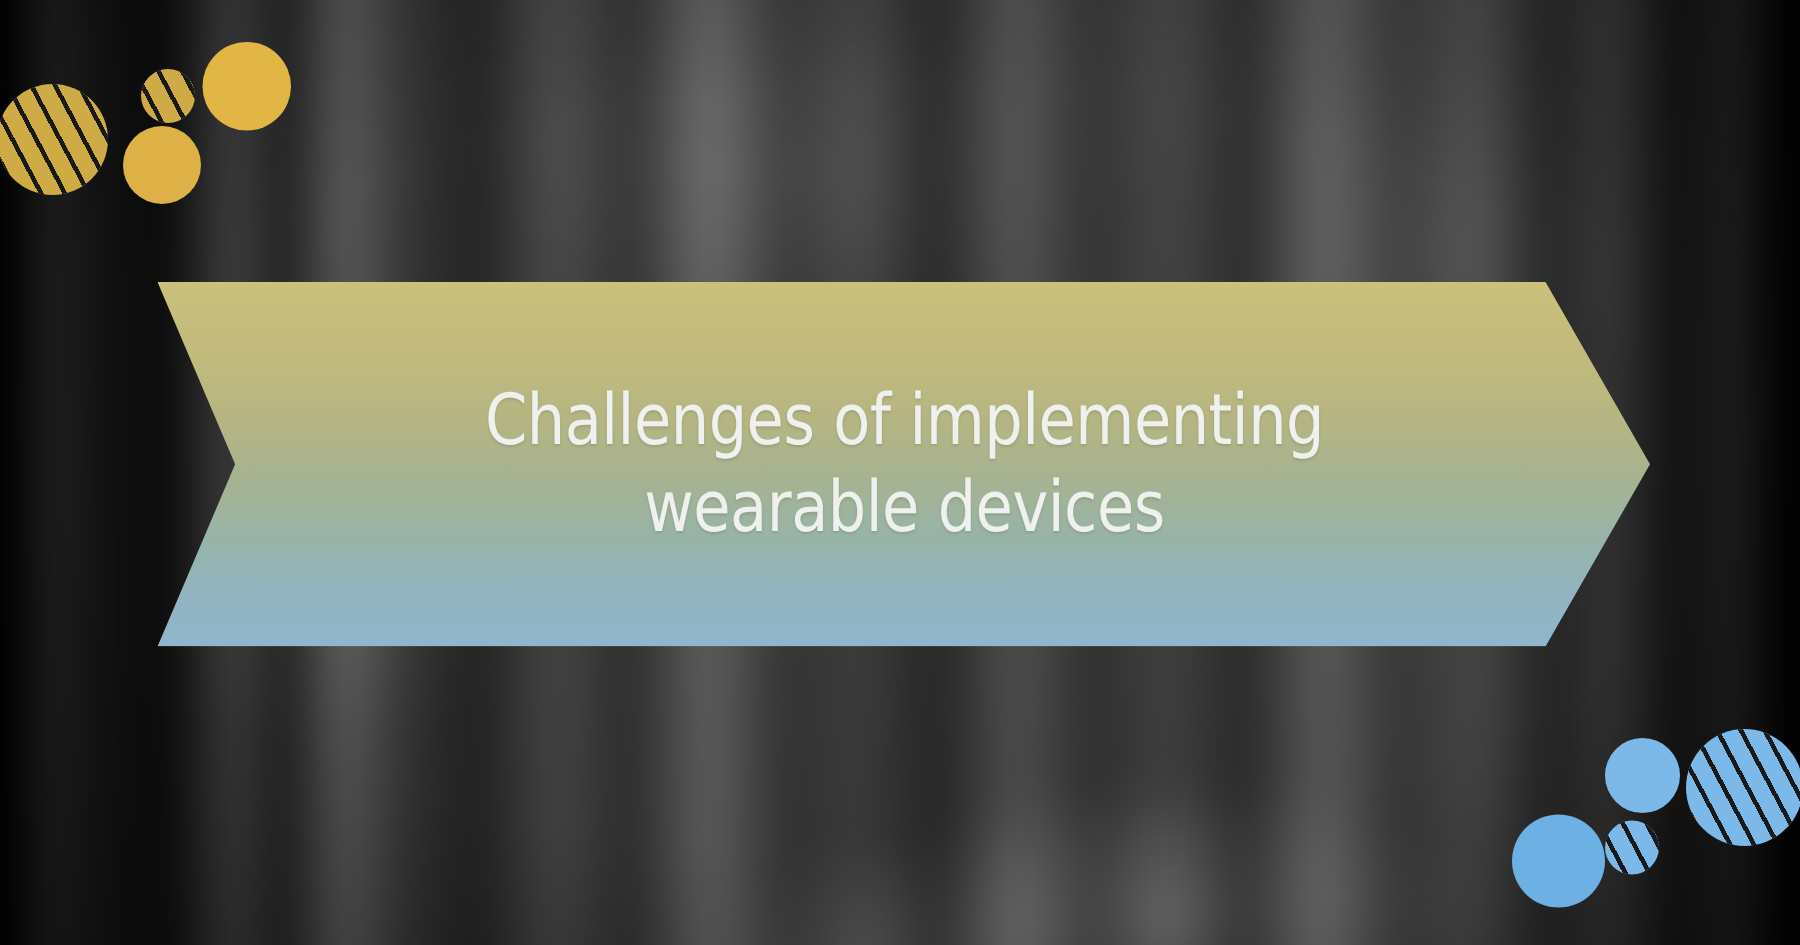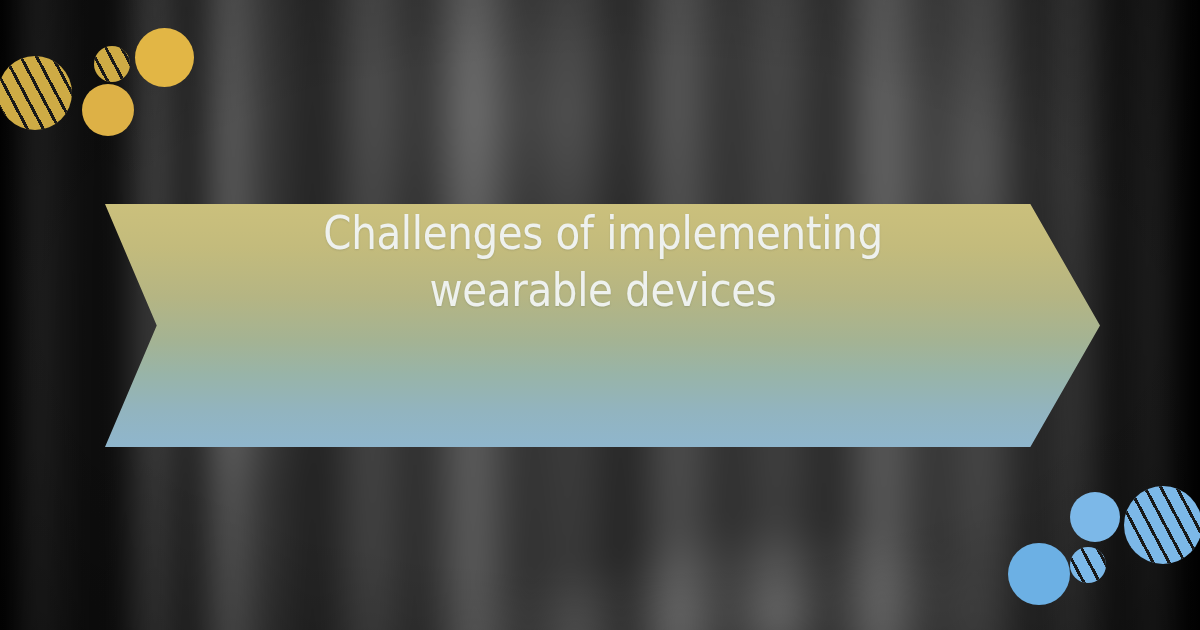--- a/index.html
+++ b/index.html
@@ -94,34 +94,35 @@
       rgba(0,0,0,0) 11px,
       #191919 11px,
       #191919 14px
     );
   }
 
   
   #banner {
     position: absolute;
     left: 105px;
-    top: 204px;
+    top: 188px;
     width: 995px;
     height: 243px;
     -webkit-clip-path: polygon(0% 0%, 93.0% 0%, 100% 50%, 93.0% 100%, 0% 100%, 5.2% 50%);
     clip-path: polygon(0% 0%, 93.0% 0%, 100% 50%, 93.0% 100%, 0% 100%, 5.2% 50%);
     background: linear-gradient(180deg,
         #cbc07c 0%,
         #c3bb7c 18%,
         #b5b583 38%,
         #a4b393 56%,
         #98b4a8 70%,
         #92b4bf 85%,
         #8fb6cd 100%);
     display: flex;
+    align-items: center;
     justify-content: center;
   }
   #banner-title {
     width: 720px;
     text-align: center;
     font-family: "DejaVu Sans", sans-serif;
     font-size: 47px;
     line-height: 1.22;
     font-weight: 400;
     letter-spacing: -0.4px;

